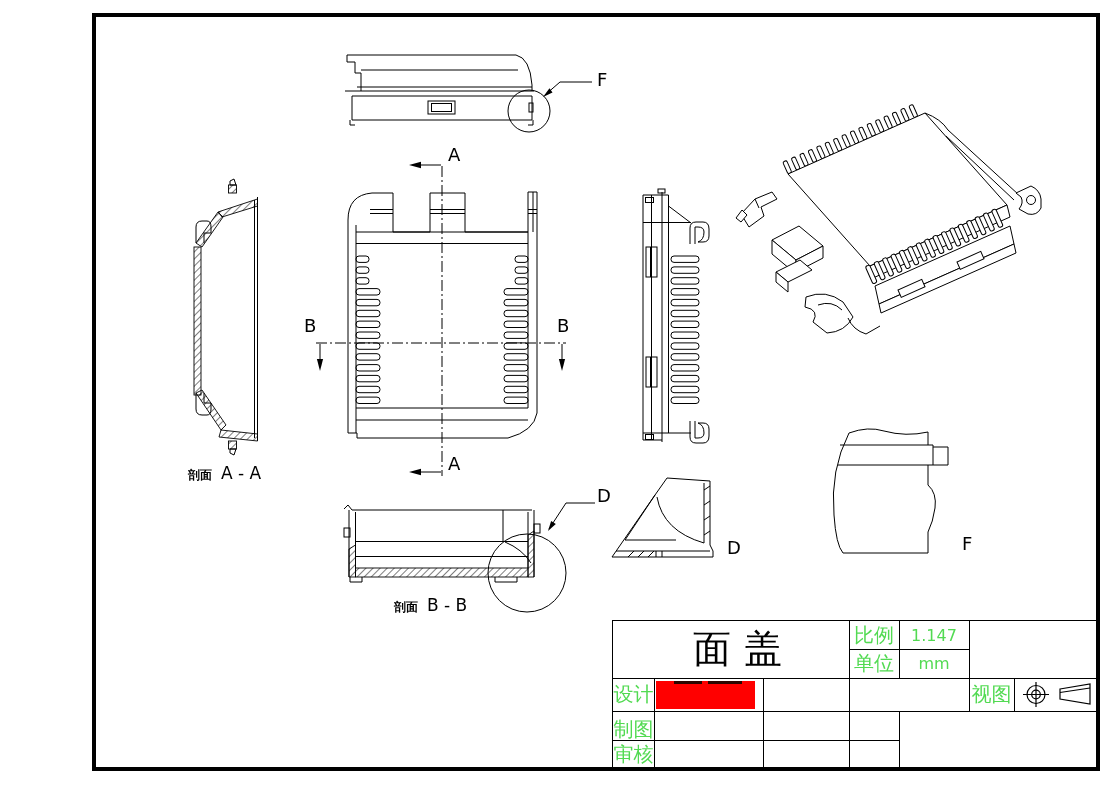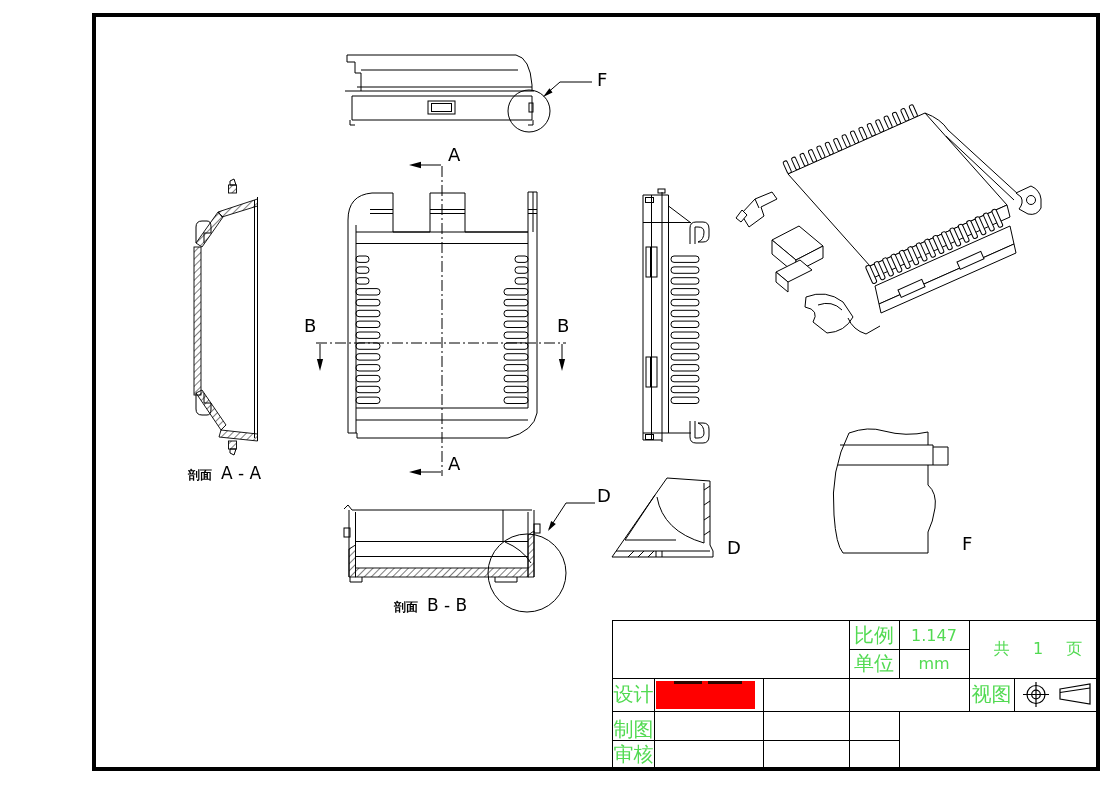--- a/index.html
+++ b/index.html
@@ -288,25 +288,25 @@
   <div class="vl" style="left:236px;top:0;height:147px;"></div>
   <div class="vl" style="left:286px;top:0;height:57px;"></div>
   <div class="vl" style="left:286px;top:90px;height:57px;"></div>
   <div class="vl" style="left:356px;top:0;height:90px;"></div>
   <div class="vl" style="left:401px;top:57px;height:33px;"></div>
   <div class="hl" style="left:236px;top:28px;width:120px;"></div>
   <div class="hl" style="left:0;top:57px;width:485px;"></div>
   <div class="hl" style="left:0;top:90px;width:485px;"></div>
   <div class="hl" style="left:0;top:119px;width:286px;"></div>
 
+  <div class="cell partname" style="left:0;top:0;width:236px;height:57px;">面盖</div>
   <div class="cell green" style="left:236px;top:0;width:50px;height:28px;">比例</div>
   <div class="cell gval" style="left:286px;top:0;width:70px;height:28px;">1.147</div>
   <div class="cell green" style="left:236px;top:28px;width:50px;height:29px;">单位</div>
   <div class="cell gval" style="left:286px;top:28px;width:70px;height:29px;">mm</div>
-  <div class="cell gval pages" style="left:356px;top:0;width:129px;height:57px;">共 1 页</div>
 
   <div class="cell green" style="left:0;top:57px;width:41px;height:33px;">设计</div>
   <div class="cell" style="left:286px;top:57px;width:70px;height:33px;"></div>
   <div class="cell green" style="left:356px;top:57px;width:45px;height:33px;">视图</div>
 
   <div class="cell" style="left:401px;top:57px;width:84px;height:33px;">
     <svg width="84" height="33" viewBox="0 0 84 33">
       <g fill="none" stroke="#000" stroke-width="1.2">
         <circle cx="22" cy="16.5" r="9"></circle>
         <circle cx="22" cy="16.5" r="4.3"></circle>

